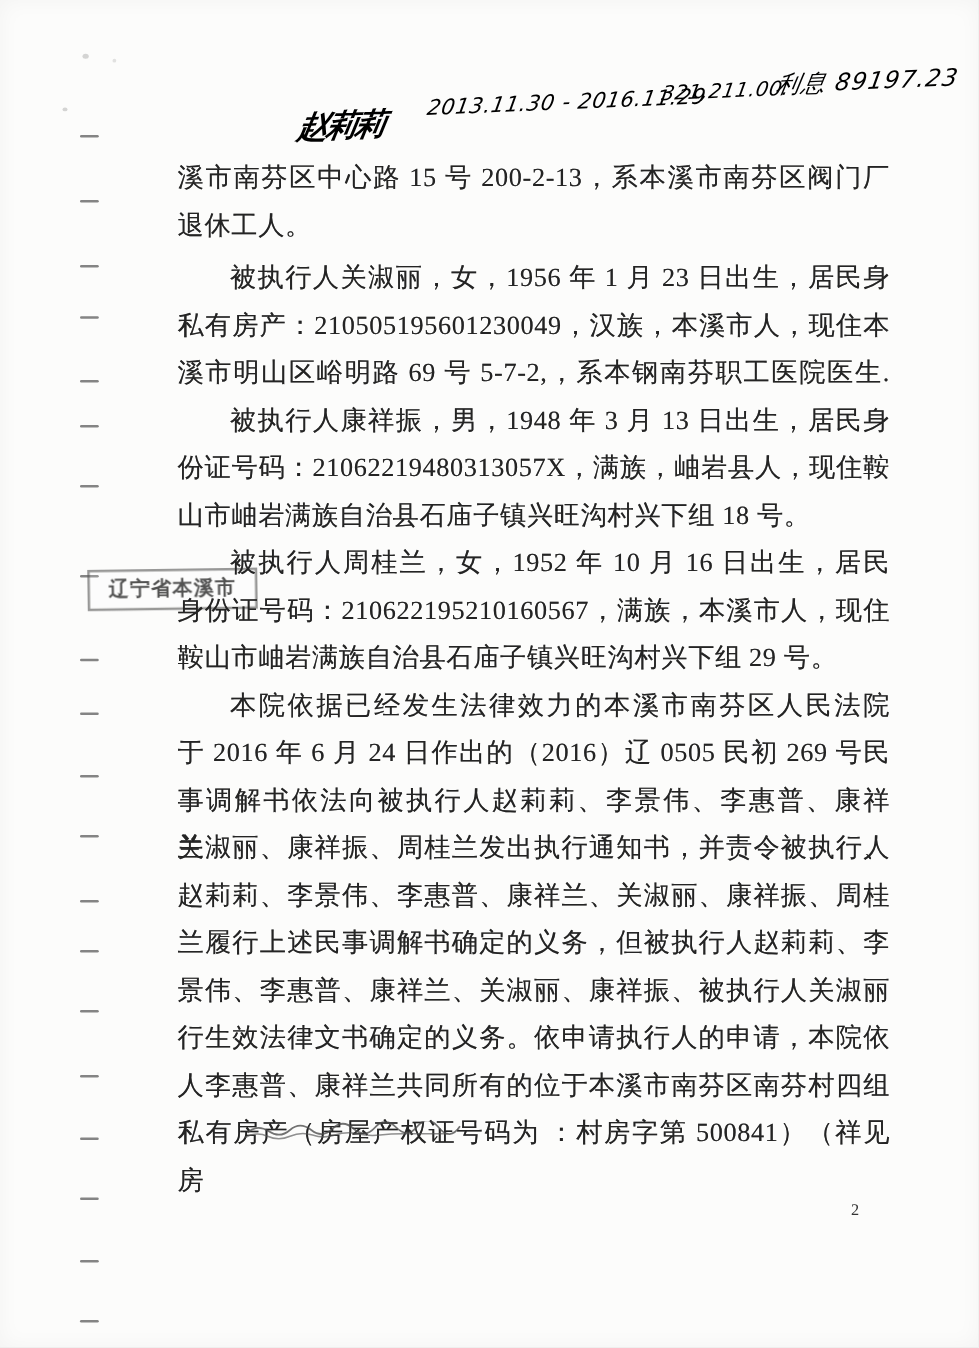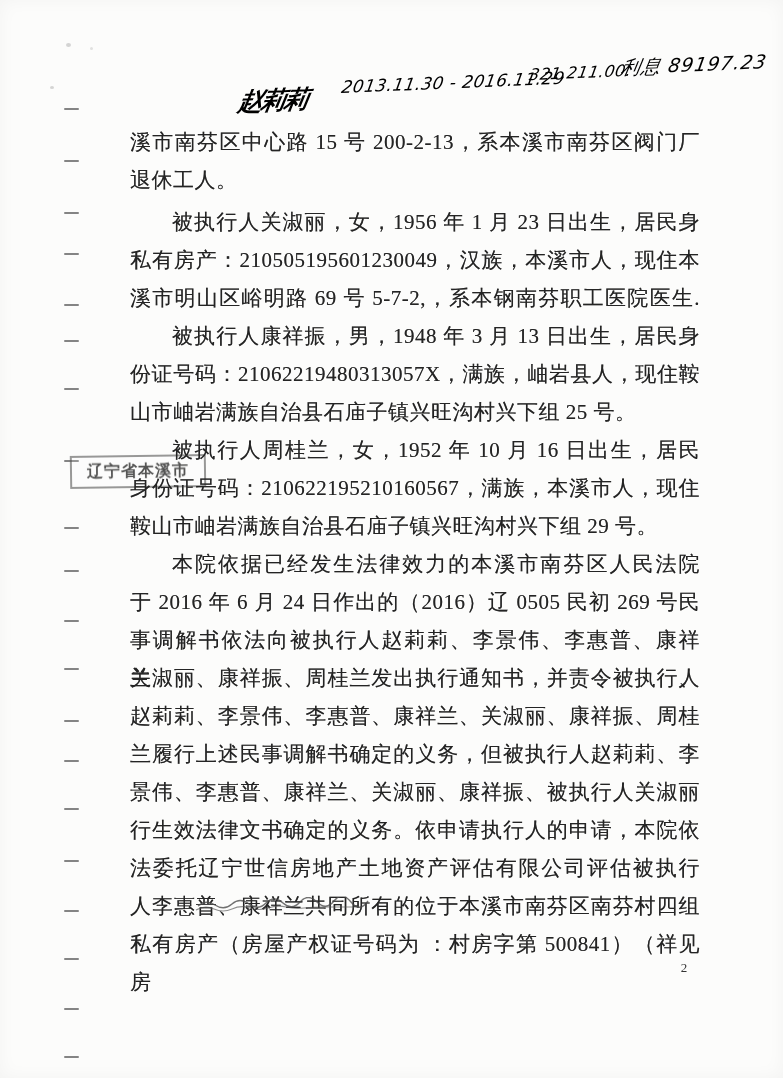--- a/index.html
+++ b/index.html
@@ -4,21 +4,21 @@
 <style>
   html,body{margin:0;padding:0;background:#e9e9e7;}
   .page{
     position:relative;width:783px;height:1078px;margin:0 auto;
     background:#fcfcfb;overflow:hidden;
     font-family:"Liberation Serif","DejaVu Serif",serif;
     box-shadow:inset 0 0 18px rgba(0,0,0,0.04);
   }
   
   .body-text{position:absolute;left:130px;top:0;width:570px;}
-  .para{position:absolute;left:0;width:570px;}
+  .para{position:absolute;left:12px;width:570px;}
   .line{
     height:38px;line-height:38px;font-size:21px;color:#242424;
     letter-spacing:.5px;
     text-shadow:0 0 .4px rgba(40,40,40,.55);
   }
   .line.just{text-align:justify;text-align-last:justify;}
   .line.indent{padding-left:42px;}
   
   .hw{
     position:absolute;left:238px;top:56px;width:540px;height:64px;
@@ -106,37 +106,36 @@
         <div class="line">退休工人。</div>
       </div>
       <div class="para" style="top: 203px;">
         <div class="line just indent">被执行人关淑丽，女，1956 年 1 月 23 日出生，居民身</div>
         <div class="line just">私有房产：210505195601230049，汉族，本溪市人，现住本</div>
         <div class="line just">溪市明山区峪明路 69 号 5-7-2,，系本钢南芬职工医院医生.</div>
       </div>
       <div class="para" style="top: 317px;">
         <div class="line just indent">被执行人康祥振，男，1948 年 3 月 13 日出生，居民身</div>
         <div class="line just">份证号码：21062219480313057X，满族，岫岩县人，现住鞍</div>
-        <div class="line">山市岫岩满族自治县石庙子镇兴旺沟村兴下组 25 号。</div>
+        <div class="line">山市岫岩满族自治县石庙子镇兴旺沟村兴下组 18 号。</div>
       </div>
       <div class="para" style="top: 431px;">
         <div class="line just indent">被执行人周桂兰，女，1952 年 10 月 16 日出生，居民</div>
         <div class="line just">身份证号码：210622195210160567，满族，本溪市人，现住</div>
         <div class="line">鞍山市岫岩满族自治县石庙子镇兴旺沟村兴下组 29 号。</div>
       </div>
       <div class="para" style="top: 545px;">
         <div class="line just indent">本院依据已经发生法律效力的本溪市南芬区人民法院</div>
         <div class="line just">于 2016 年 6 月 24 日作出的（2016）辽 0505 民初 269 号民</div>
         <div class="line just">事调解书依法向被执行人赵莉莉、李景伟、李惠普、康祥兰、</div>
         <div class="line just">关淑丽、康祥振、周桂兰发出执行通知书，并责令被执行人</div>
         <div class="line just">赵莉莉、李景伟、李惠普、康祥兰、关淑丽、康祥振、周桂</div>
         <div class="line just">兰履行上述民事调解书确定的义务，但被执行人赵莉莉、李</div>
         <div class="line just">景伟、李惠普、康祥兰、关淑丽、康祥振、被执行人关淑丽</div>
         <div class="line just">行生效法律文书确定的义务。依申请执行人的申请，本院依</div>
-        <div class="line just">法委托辽宁世信房地产土地资产评估有限公司评估被执行</div>
         <div class="line just">人李惠普、康祥兰共同所有的位于本溪市南芬区南芬村四组</div>
         <div class="line just">私有房产（房屋产权证号码为 ：村房字第 500841）（祥见房</div>
       </div>
     </div>
 
   <svg class="wavy" width="200" height="18" viewBox="0 0 200 18">
     <path d="M4,9 q8,-7 17,-1 t17,-1 t17,0 t17,-1 t17,0 t17,-1 t17,0 t17,-1 t17,1 t17,-1" fill="none" stroke="#4a4a4a" stroke-width="1.4" opacity=".78"></path>
     <path d="M2,13 q9,-5 18,-1 t18,0 t18,-1 t18,0 t18,-1 t18,1 t18,-1 t18,0 t18,0" fill="none" stroke="#555555" stroke-width="1.2" opacity=".65"></path>
   </svg>
 

